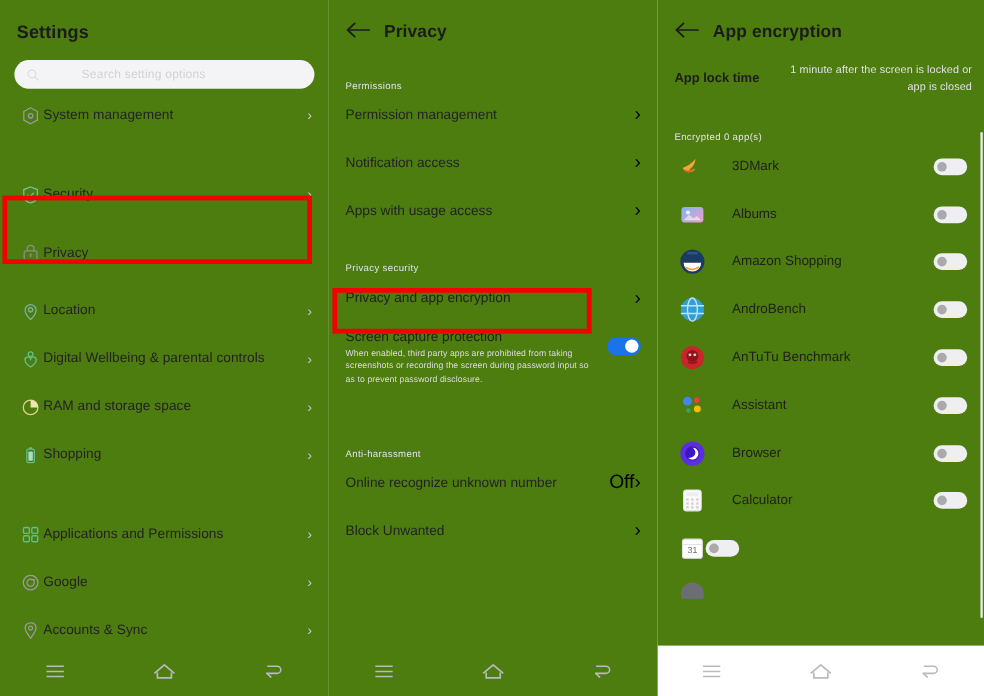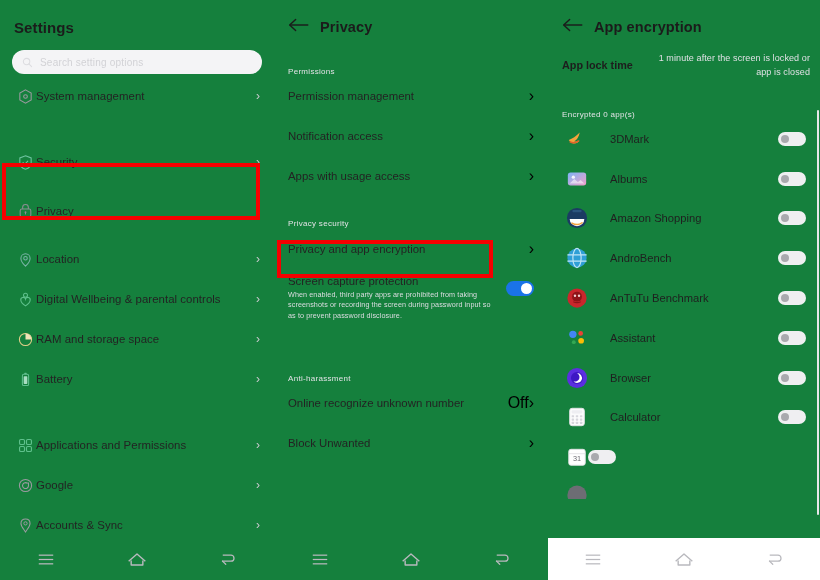--- a/index.html
+++ b/index.html
@@ -3,35 +3,35 @@
 <meta charset="utf-8">
 <style>
   * { box-sizing: border-box; margin: 0; padding: 0; }
   html, body {
     width: 820px; height: 580px;
     background: #ffffff;
     font-family: "Liberation Sans", sans-serif;
     overflow: hidden;
   }
   .screens { display: flex; width: 820px; height: 580px; }
-  .panel { position: relative; height: 580px; background: #15803d; overflow: hidden; }
+  .panel { position: relative; height: 580px; background: #4d7c0f; overflow: hidden; }
   .panel-1 { width: 274px; }
   .panel-2 { width: 274px; }
   .panel-3 { width: 272px; }
 
   
   .title-bar { display: flex; align-items: center; padding: 12px 0 0 14px; height: 42px; }
   .title-bar .back { width: 26px; height: 20px; margin-right: 6px; flex: 0 0 auto; }
   .title-txt { font-size: 14.5px; font-weight: bold; color: #1b1b1b; letter-spacing: .1px; }
   .title-txt.big { font-size: 15px; }
 
   
   .search {
     margin: 8px 12px 2px 12px; height: 24px; border-radius: 13px;
-    background: #f4f4f6; display: flex; align-items: center; padding: 0 10px;
+    background: #f4f4f6; display: flex; align-items: center; padding: 0 10px; gap: 28px;
   }
   .search .ph { font-size: 10px; color: #d2d2d6; margin-left: 7px; letter-spacing: .2px; }
 
   
   .row {
     display: flex; align-items: center;
     height: 40px; padding: 0 14px 0 14px; position: relative;
   }
   .row .ico { width: 22px; flex: 0 0 22px; display: flex; align-items: center; justify-content: center; }
   .row .lbl { font-size: 11.4px; color: #232323; margin-left: 0; flex: 1 1 auto; letter-spacing: .05px; }
@@ -188,21 +188,21 @@
     </div>
 
     <div class="row">
       <span class="ico">
         <svg width="17" height="17" viewBox="0 0 24 24">
           <rect x="7.6" y="4.6" width="8.8" height="16" rx="2" fill="none" stroke="#62bf90" stroke-width="1.5"></rect>
           <rect x="10.2" y="2.4" width="3.6" height="2.2" rx="1" fill="#62bf90"></rect>
           <rect x="9.4" y="7.4" width="5.2" height="11" rx="1" fill="#a8ddc2"></rect>
         </svg>
       </span>
-      <span class="lbl">Battery</span>
+      <span class="lbl">Shopping</span>
       <span class="chev">›</span>
     </div>
 
     <div class="gap"></div>
 
     <div class="row">
       <span class="ico">
         <svg width="17" height="17" viewBox="0 0 24 24">
           <rect x="3.6" y="3.6" width="7" height="7" rx="1.8" fill="none" stroke="#5fc08c" stroke-width="1.6"></rect>
           <rect x="13.4" y="3.6" width="7" height="7" rx="1.8" fill="none" stroke="#5fc08c" stroke-width="1.6"></rect>

